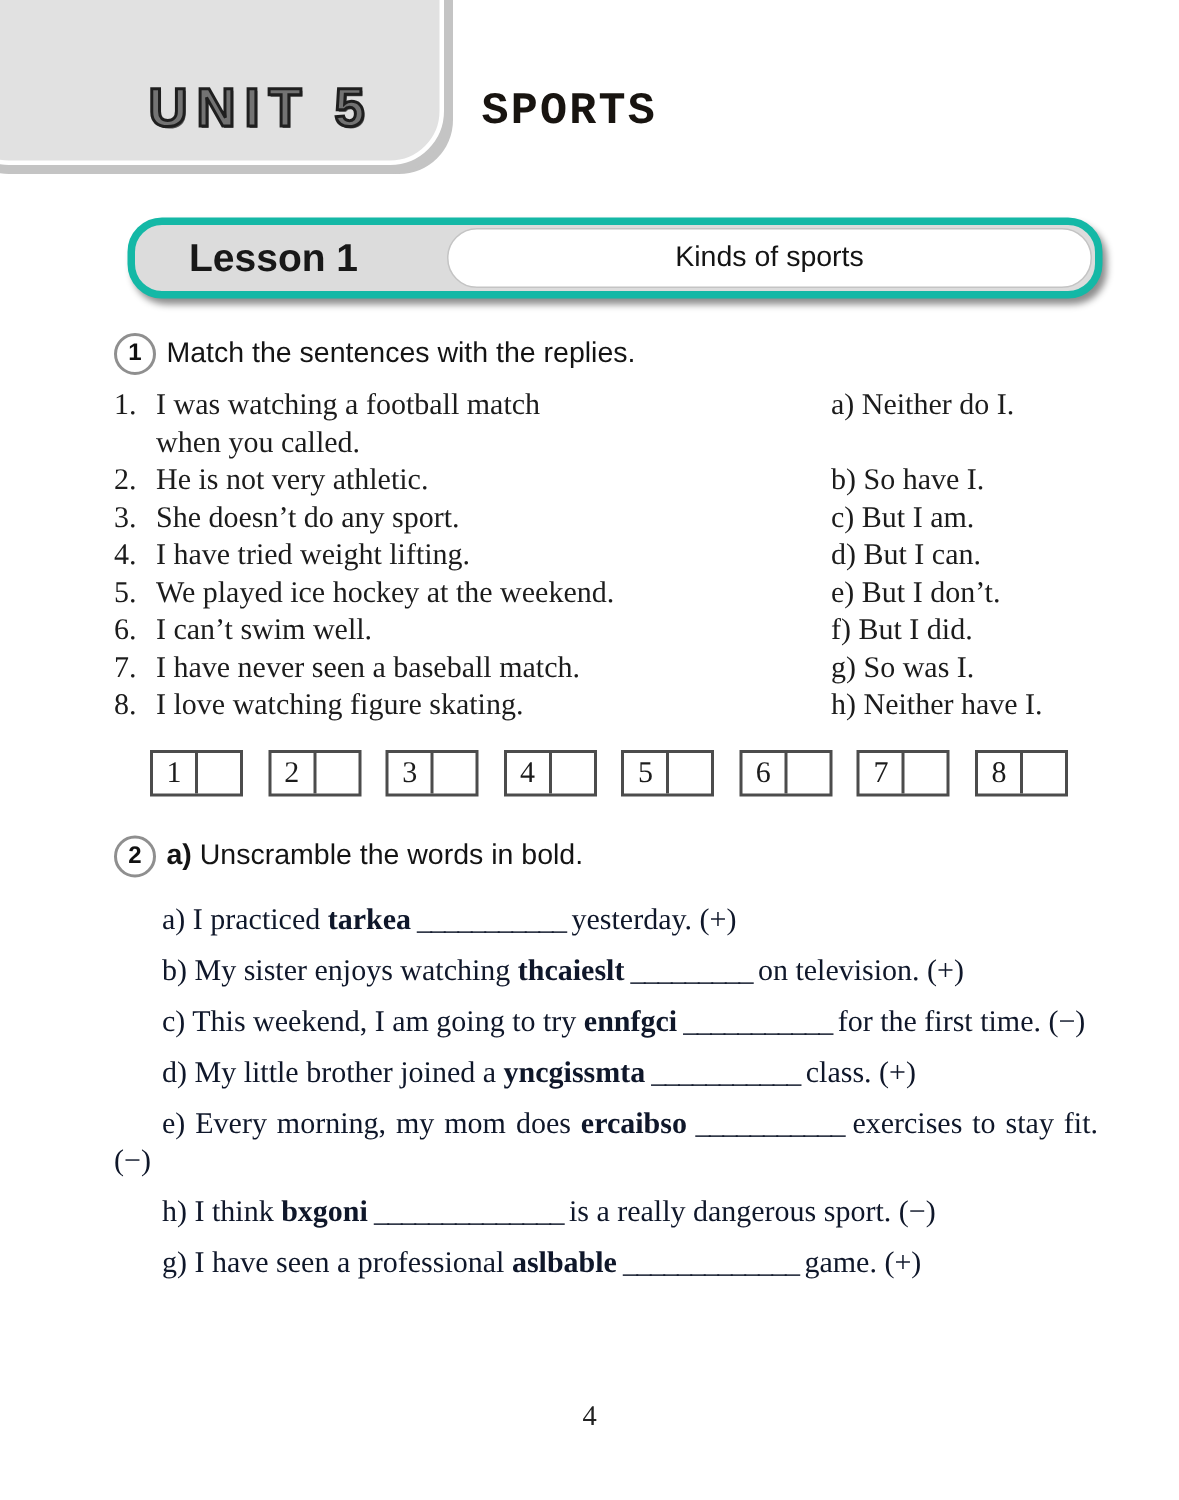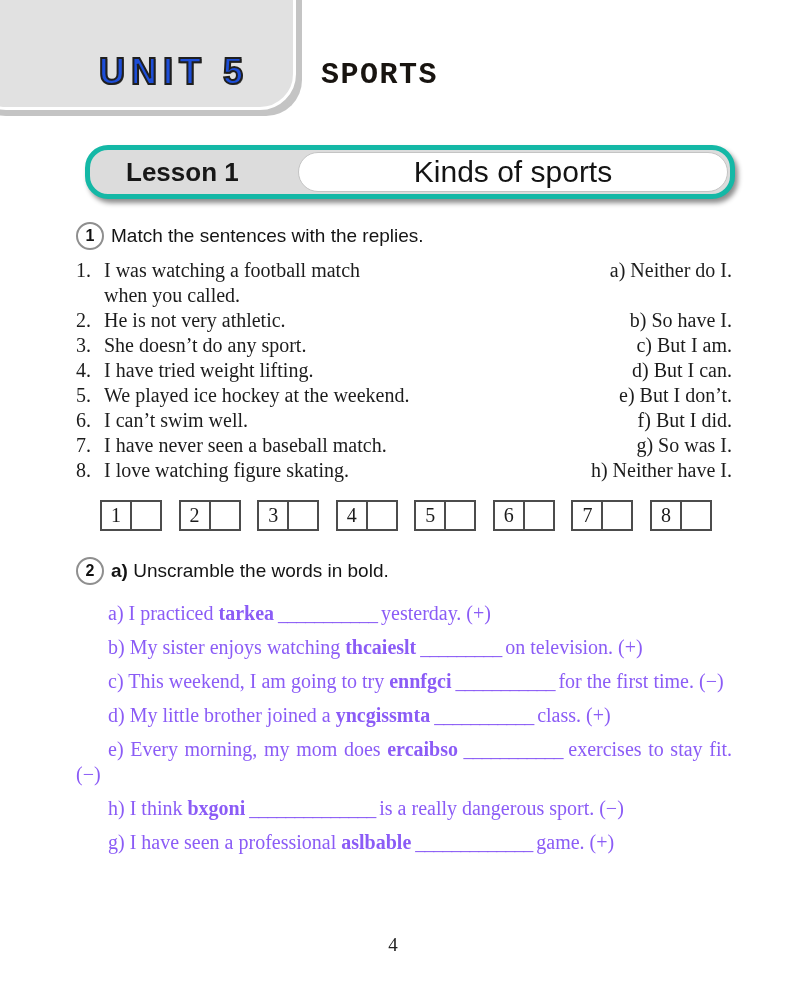--- a/index.html
+++ b/index.html
@@ -9,21 +9,21 @@
   }
   
   .unit-tab{
     position:absolute;left:-30px;top:-42px;width:320px;height:146px;
     background:#e1e1e1;border:3px solid #ffffff;border-radius:36px;
     box-shadow:0 6px 0 #c4c4c4,6px 6px 0 #c4c4c4;
   }
   .unit-label{
     position:absolute;right:44px;bottom:14px;
     font-family:"Liberation Sans",sans-serif;font-weight:700;
-    font-size:36px;letter-spacing:6px;color:#1d4ed8;
+    font-size:36px;letter-spacing:6px;color:#737373;
     -webkit-text-stroke:2px #1f1f1f;
     text-shadow:1px 1px 0 #555;
   }
   .unit-title{
     position:absolute;left:321px;top:58px;
     font-family:Liberation Mono, monospace;font-weight:700;
     font-size:30px;letter-spacing:1.5px;color:#181410;
   }
   
   .lesson-bar{
@@ -35,62 +35,62 @@
     position:absolute;left:36px;top:50%;transform:translateY(-50%);
     font-family:"Liberation Sans",sans-serif;font-weight:700;
     font-size:26px;color:#181818;
   }
   .lesson-pill{
     position:absolute;left:208px;top:2px;right:2px;bottom:2px;
     background:#ffffff;border:1px solid #c4c4c4;border-radius:20px;
     display:flex;align-items:center;justify-content:center;
   }
   .lesson-title{
-    font-family:"Liberation Sans",sans-serif;font-size:30px;color:#141414;
+    font-family:"Liberation Sans",sans-serif;font-size:19px;color:#141414;
   }
   
   .ex-header{
     display:flex;align-items:center;gap:7px;
     font-family:"Liberation Sans",sans-serif;font-size:19px;color:#141414;
   }
   .num-circle{
     flex:none;width:24px;height:24px;border:2px solid #8f8f8f;border-radius:50%;
     display:flex;align-items:center;justify-content:center;
     font-family:"Liberation Sans",sans-serif;font-weight:700;font-size:16px;color:#111;
     background:#fff;
   }
   .ex-part{font-weight:700;}
   
   .ex1{position:absolute;left:76px;top:222px;width:656px;}
   .match-rows{margin-top:8px;font-size:20px;line-height:25px;color:#1c1c1c;}
   .match-row{display:flex;align-items:flex-start;}
   .m-sent{width:478px;display:flex;}
   .m-num{flex:none;width:28px;}
   .m-text{white-space:pre-line;}
-  .m-reply{flex:1;text-align:right;}
+  .m-reply{flex:1;}
   
   .answer-row{
     position:absolute;left:100px;top:500px;width:612px;
     display:flex;justify-content:space-between;
   }
   .abox{
     width:62px;height:31px;border:2px solid #4c4c4c;box-sizing:border-box;
     display:flex;background:#fff;
   }
   .abox-num{
     width:28px;border-right:2px solid #4c4c4c;
     display:flex;align-items:center;justify-content:center;
     font-size:20px;color:#1c1c1c;
   }
   .abox-cell{flex:1;}
   
   .ex2{position:absolute;left:76px;top:557px;width:656px;}
   .ex2-items{margin-top:16px;}
   .ex2-item{
-    font-size:20px;line-height:25px;color:#8b5cf6;
+    font-size:20px;line-height:25px;color:#0f172a;
     text-align:justify;text-indent:32px;margin:0 0 9px 0;
   }
   .ex2-item b{font-weight:700;}
   .blank{letter-spacing:-1px;}
   
   .page-num{
     position:absolute;left:0;right:0;top:934px;text-align:center;
     font-size:19px;color:#222;
   }
 </style>

